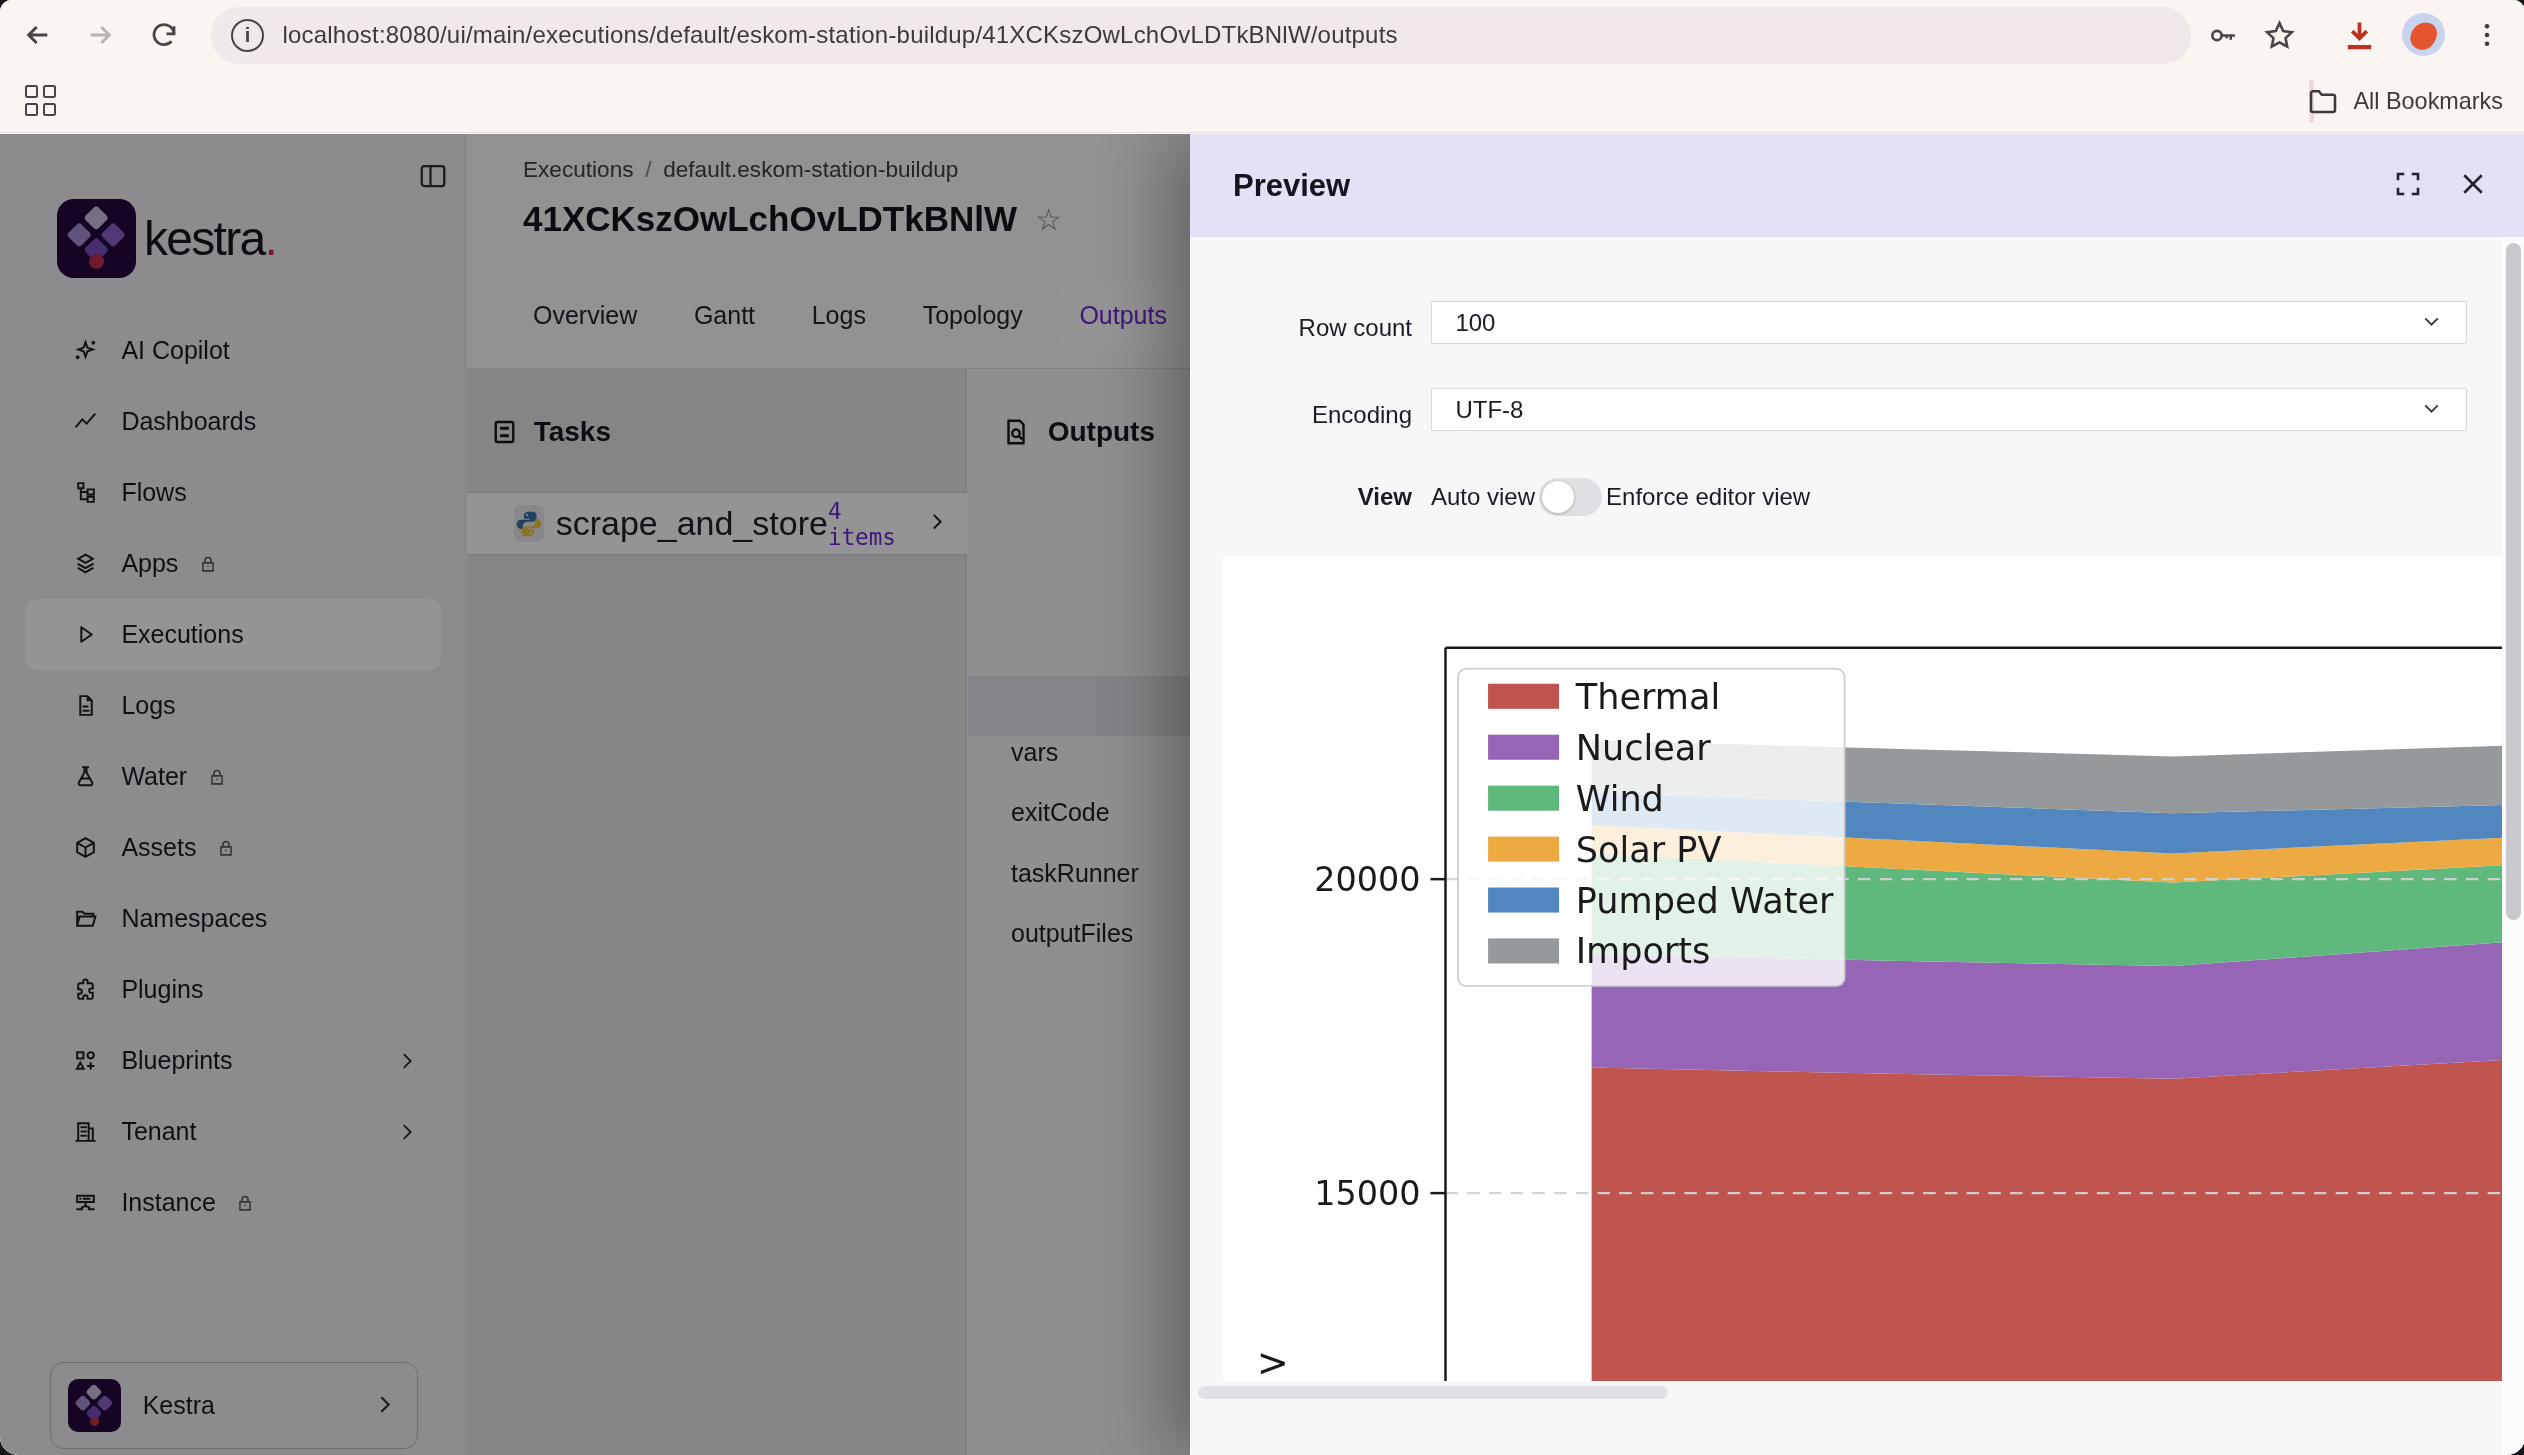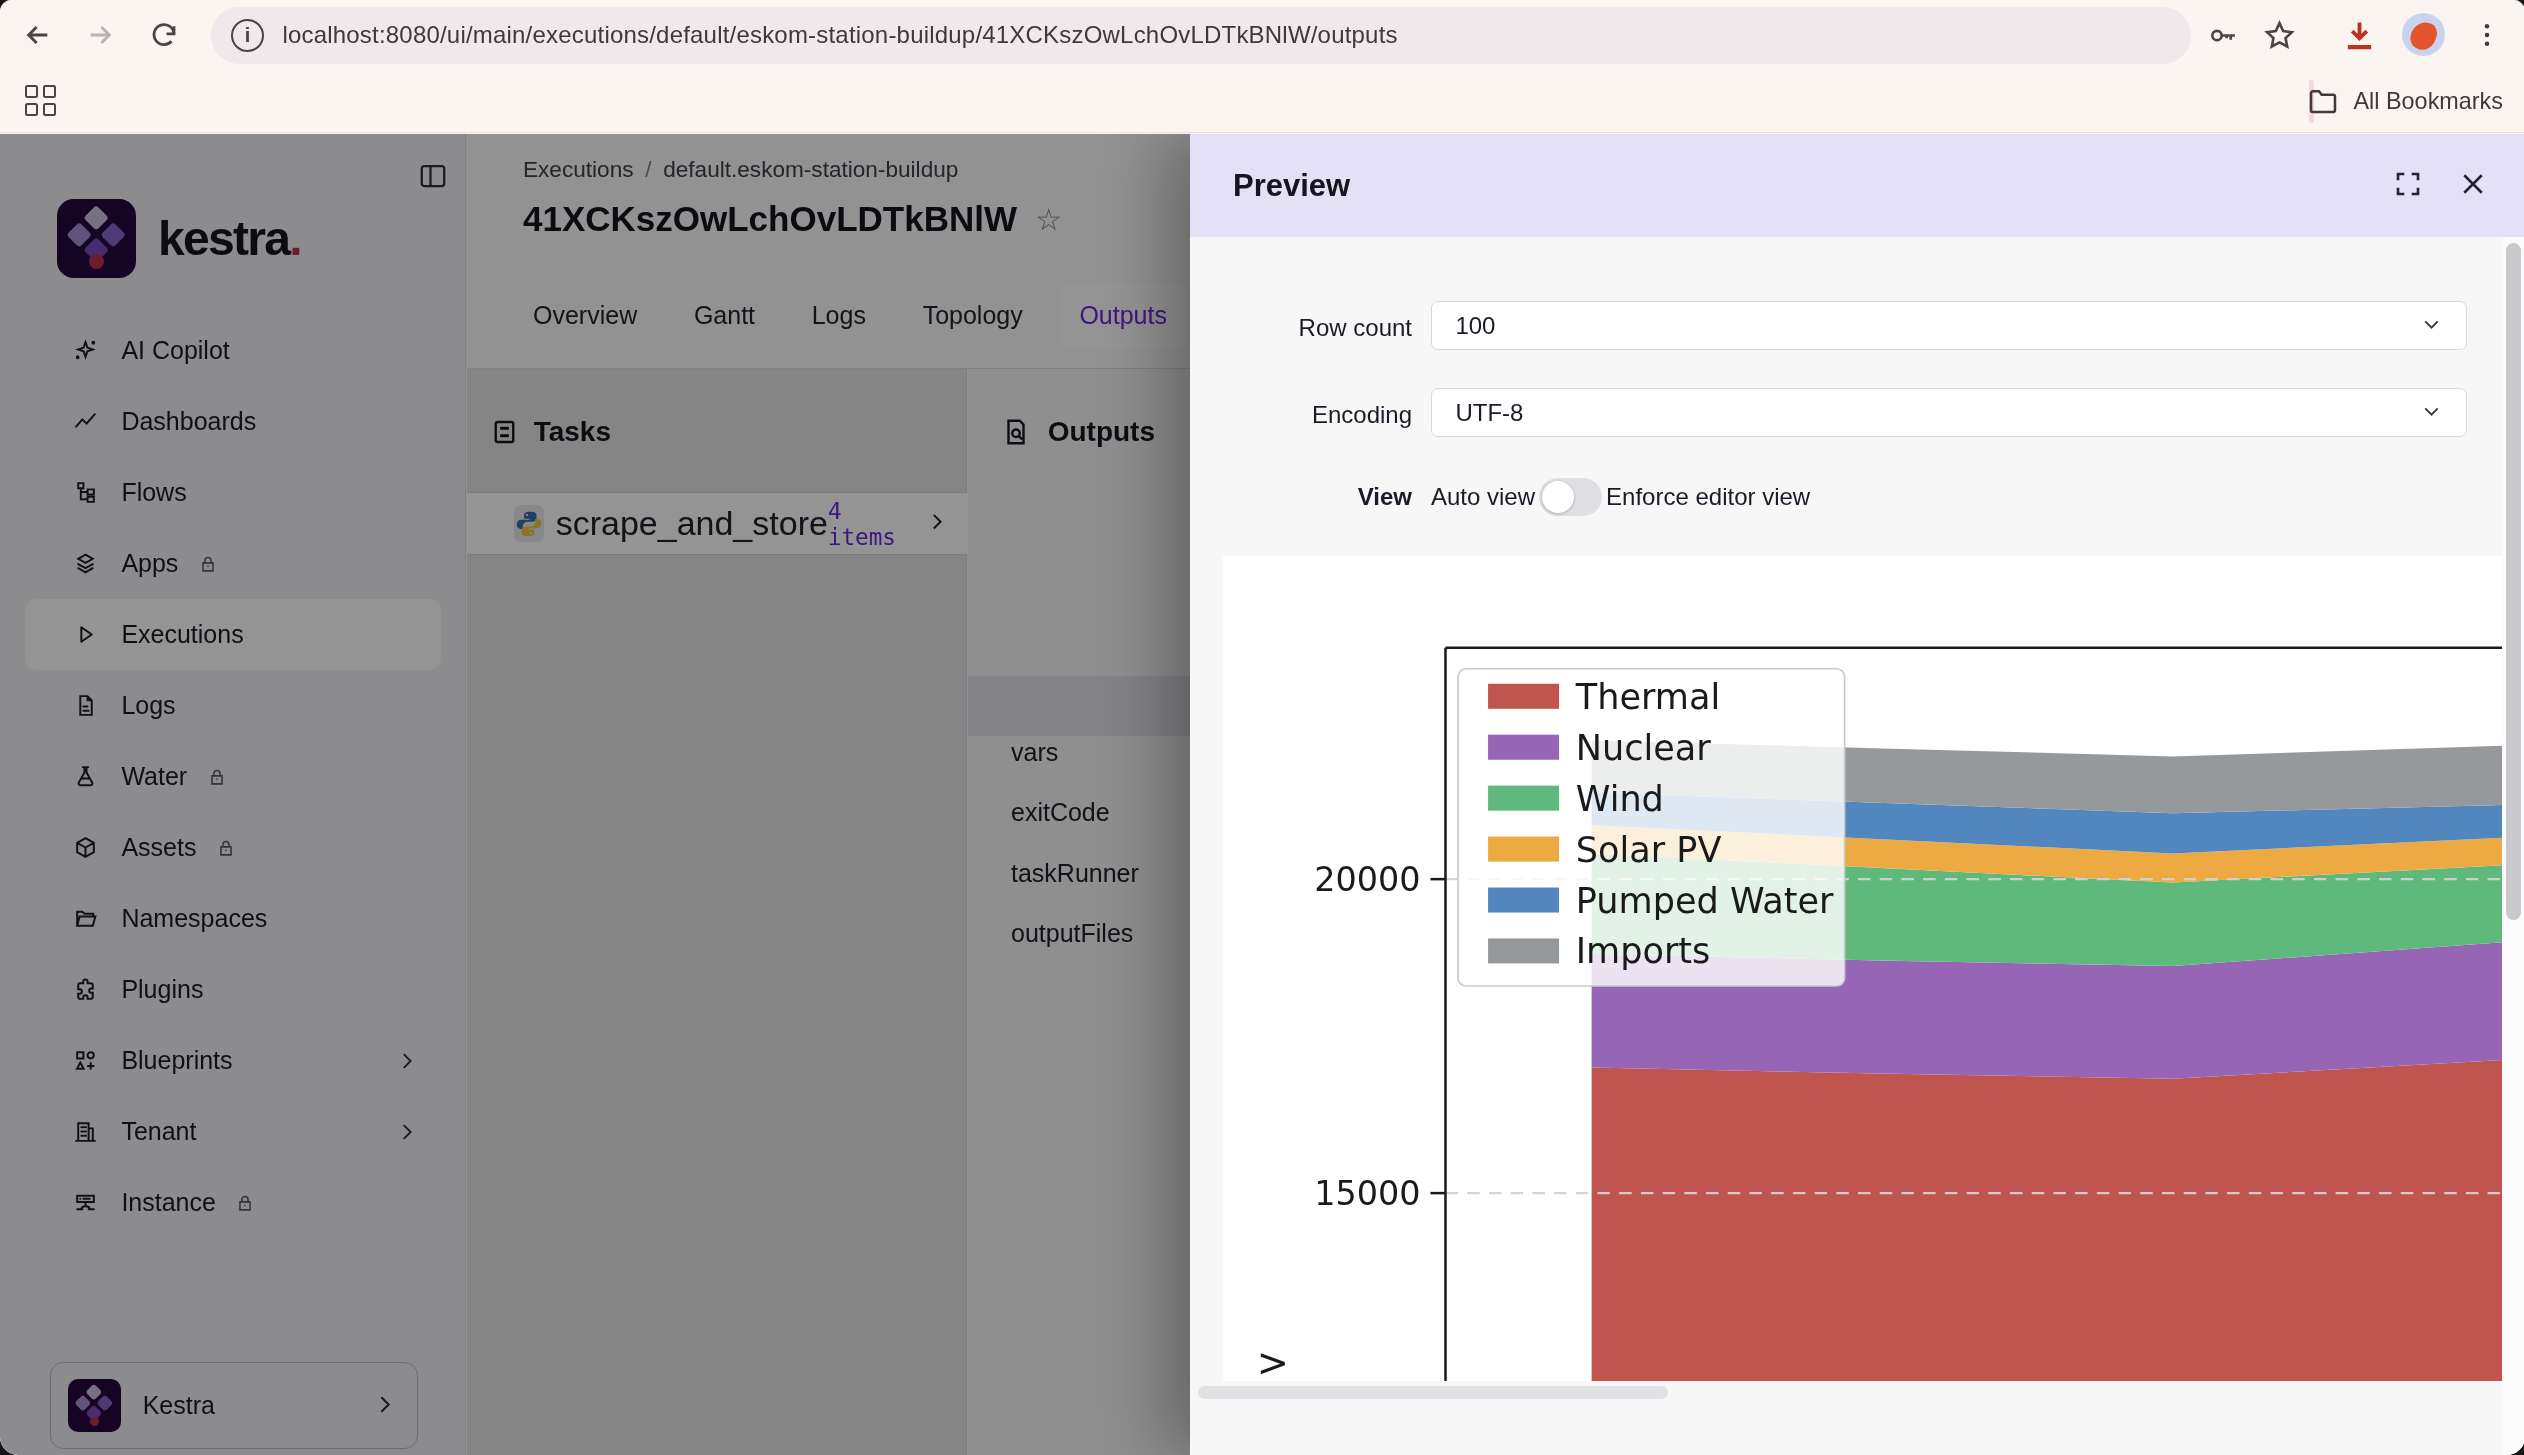--- a/index.html
+++ b/index.html
@@ -26,21 +26,21 @@
   
   .app { position:absolute; left:0; top:134px; width:2525px; height:1322px; background:#fbfbfc; }
   .dim { position:absolute; inset:0; background:rgba(0,0,0,0.42); z-index:20; }
 
   
   .sidebar { position:absolute; left:0; top:0; width:466px; height:1322px; background:#f1f1f4; border-right:0.8px solid #dcdce0; }
   .collapse-btn { position:absolute; left:418px; top:27px; width:30px; height:30px; }
   .brand { position:absolute; left:57px; top:65px; display:flex; align-items:center; }
   .brand-logo { position:relative; width:79px; height:79px; background:#260840; border-radius:16.7px; }
   .dia { position:absolute; width:18.4px; height:18.4px; transform:rotate(45deg); border-radius:3.3px; }
-  .brand-word { margin-left:22px; font-size:48px; font-weight:700; letter-spacing:-1.7px; color:#15151f; }
+  .brand-word { margin-left:8px; font-size:48px; font-weight:400; letter-spacing:-1.7px; color:#15151f; }
   .brand-dot { color:#c03050; }
   .nav { position:absolute; left:0; top:181px; width:466px; }
   .nav-item { height:71px; margin:0 25px; padding-left:48px; display:flex; align-items:center; gap:23.4px; border-radius:11.7px; color:#1b1b26; font-size:25px; font-weight:500; }
   .nav-item.active { background:#ffffff; }
   .nav-item svg.mi { flex:0 0 auto; }
   .nav-right { margin-left:auto; margin-right:23.4px; display:flex; align-items:center; }
   .locki { margin-left:-5px; }
   .side-footer { position:absolute; left:50px; top:1228px; width:368px; height:87px; border:1.7px solid #bdbdc4; border-radius:13.4px; display:flex; align-items:center; background:#f1f1f4; }
   .side-footer .mini-logo { position:relative; width:53px; height:53px; margin-left:16.7px; background:#260840; border-radius:10px; }
   .side-footer .name { margin-left:22px; font-size:25px; color:#1b1b26; font-weight:500; }
@@ -65,21 +65,21 @@
   .panel-outputs { position:absolute; left:501px; top:235px; right:0; bottom:0; background:#f7f7f9; }
   .out-item { position:absolute; left:43px; font-size:25px; color:#20202a; }
   .out-selected-row { position:absolute; left:0; top:307px; width:100%; height:60px; background:#e4e4ea; }
 
   
   .drawer { position:absolute; left:1190px; top:0; width:1335px; height:1322px; background:#f7f7f8; z-index:30; border-bottom-right-radius:18.4px; box-shadow:-25px 0 67px rgba(0,0,0,0.30); }
   .drawer-header { position:absolute; left:0; top:0; right:0; height:103px; background:#e4e1f6; display:flex; align-items:center; }
   .drawer-title { margin-left:43px; font-size:31px; font-weight:bold; color:#15141f; }
   .drawer-hicons { margin-left:auto; margin-right:37px; display:flex; align-items:center; gap:35px; }
   .field-label { position:absolute; left:50px; width:172px; text-align:right; font-size:24px; color:#1b1b26; font-weight:500; }
-  .select { position:absolute; left:241px; width:1036px; height:49px; background:#fff; border:1.7px solid #d8d8dd; border-radius:7px; display:flex; align-items:center; }
+  .select { position:absolute; left:241px; width:1036px; height:43px; background:#fff; border:1.7px solid #d8d8dd; border-radius:1px; display:flex; align-items:center; }
   .select .val { margin-left:23.4px; font-size:24px; color:#1b1b26; }
   .select .sel-chev { margin-left:auto; margin-right:22px; }
   .view-row { position:absolute; left:241px; top:338px; height:50px; display:flex; align-items:center; gap:4px; font-size:24px; color:#1b1b26; }
   .toggle { position:relative; width:63px; height:38px; background:#dfdfe4; border-radius:19px; }
   .toggle .knob { position:absolute; left:3.3px; top:3.3px; width:32px; height:32px; background:#fff; border-radius:50%; box-shadow:0 0.8px 3.3px rgba(0,0,0,0.25); }
   .chart-canvas { position:absolute; left:33px; top:422px; width:1280px; height:825px; background:#ffffff; }
   .hscroll { position:absolute; left:8.4px; top:1252px; width:470px; height:12.5px; border-radius:6.7px; background:#e1e1e5; }
   .vtrack { position:absolute; right:0; top:103px; width:22.6px; bottom:0; background:#fbfbfc; }
   .vthumb { position:absolute; right:4.2px; top:109px; width:15px; height:677px; border-radius:7.5px; background:#c9c9cd; }
 

